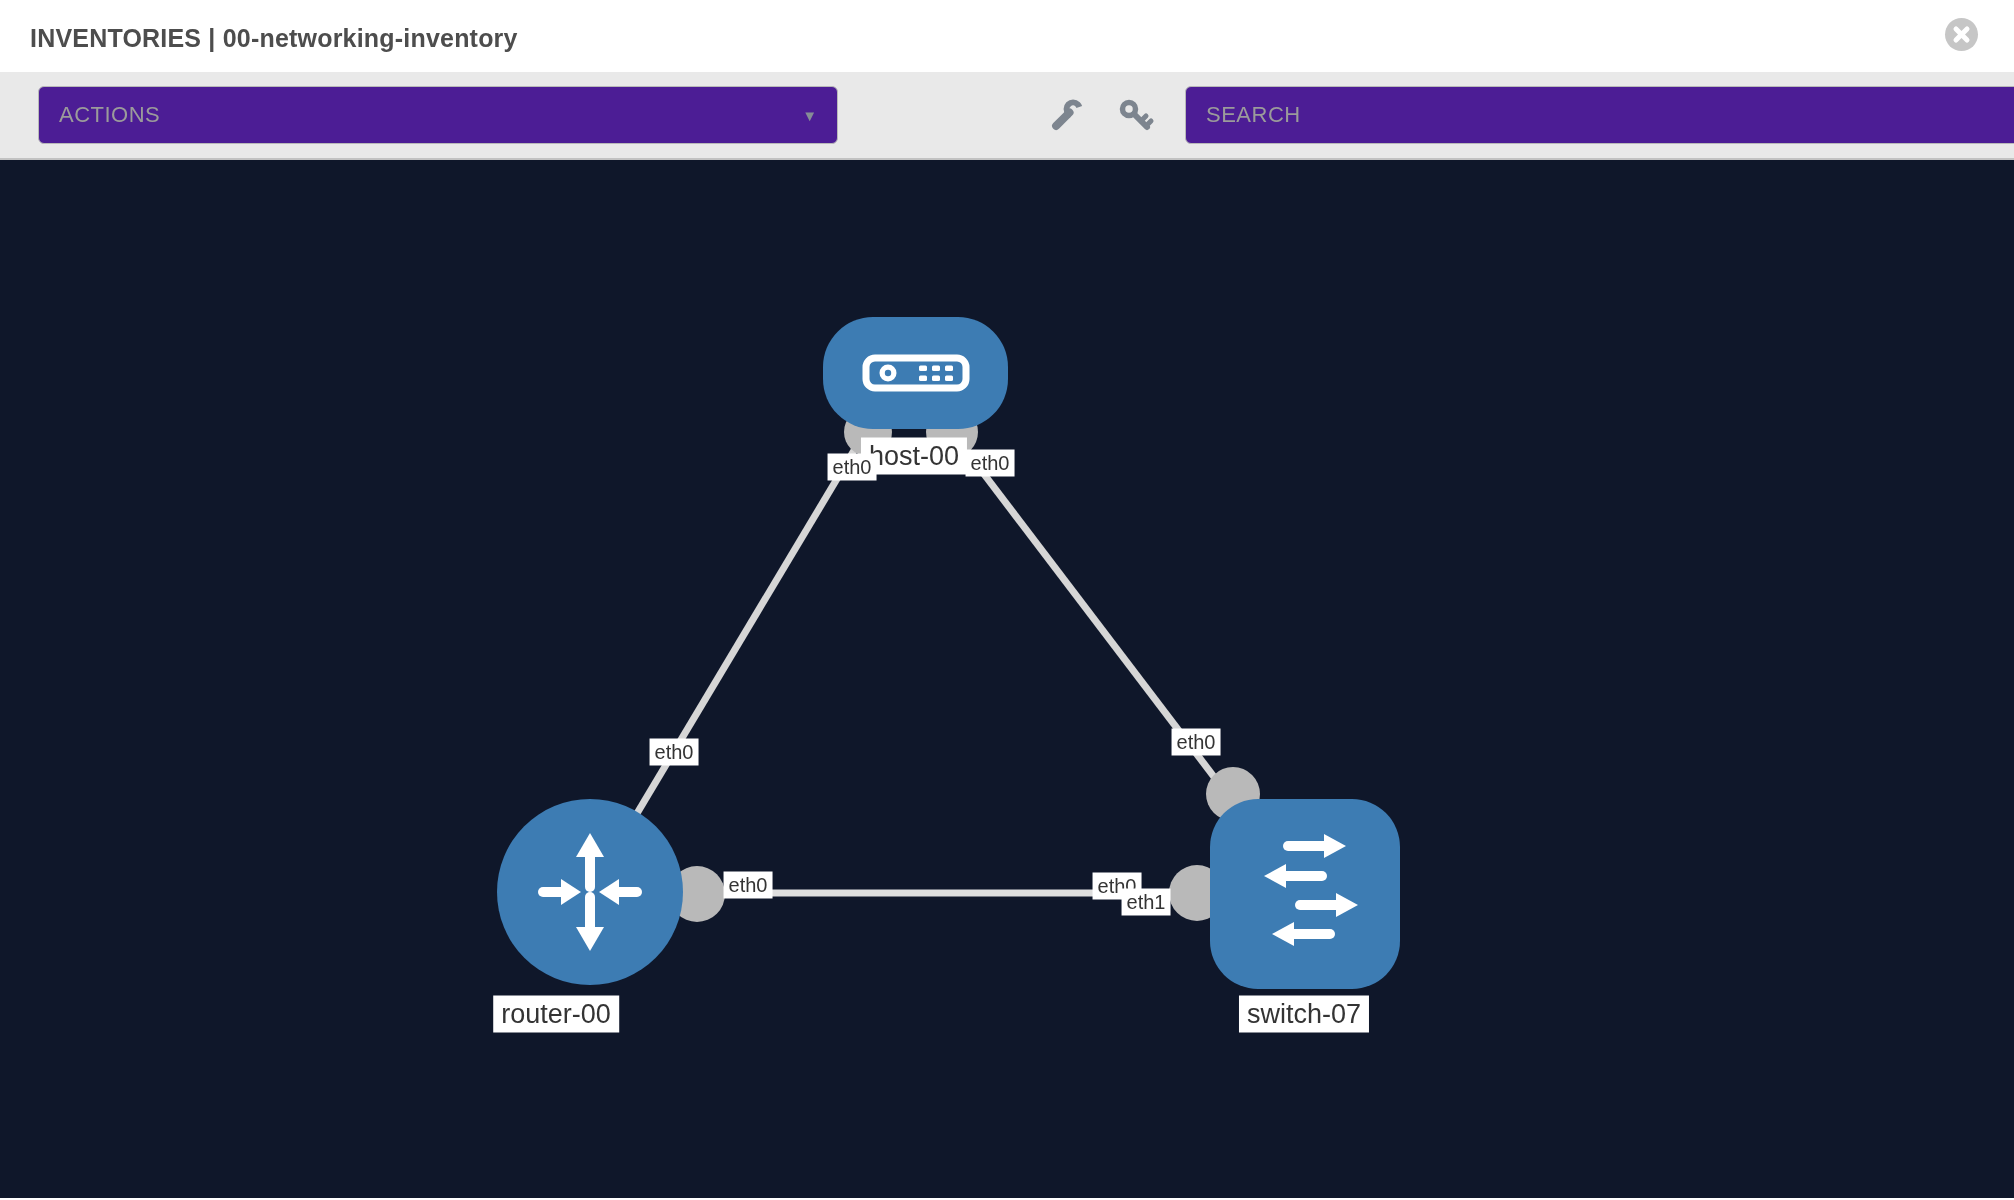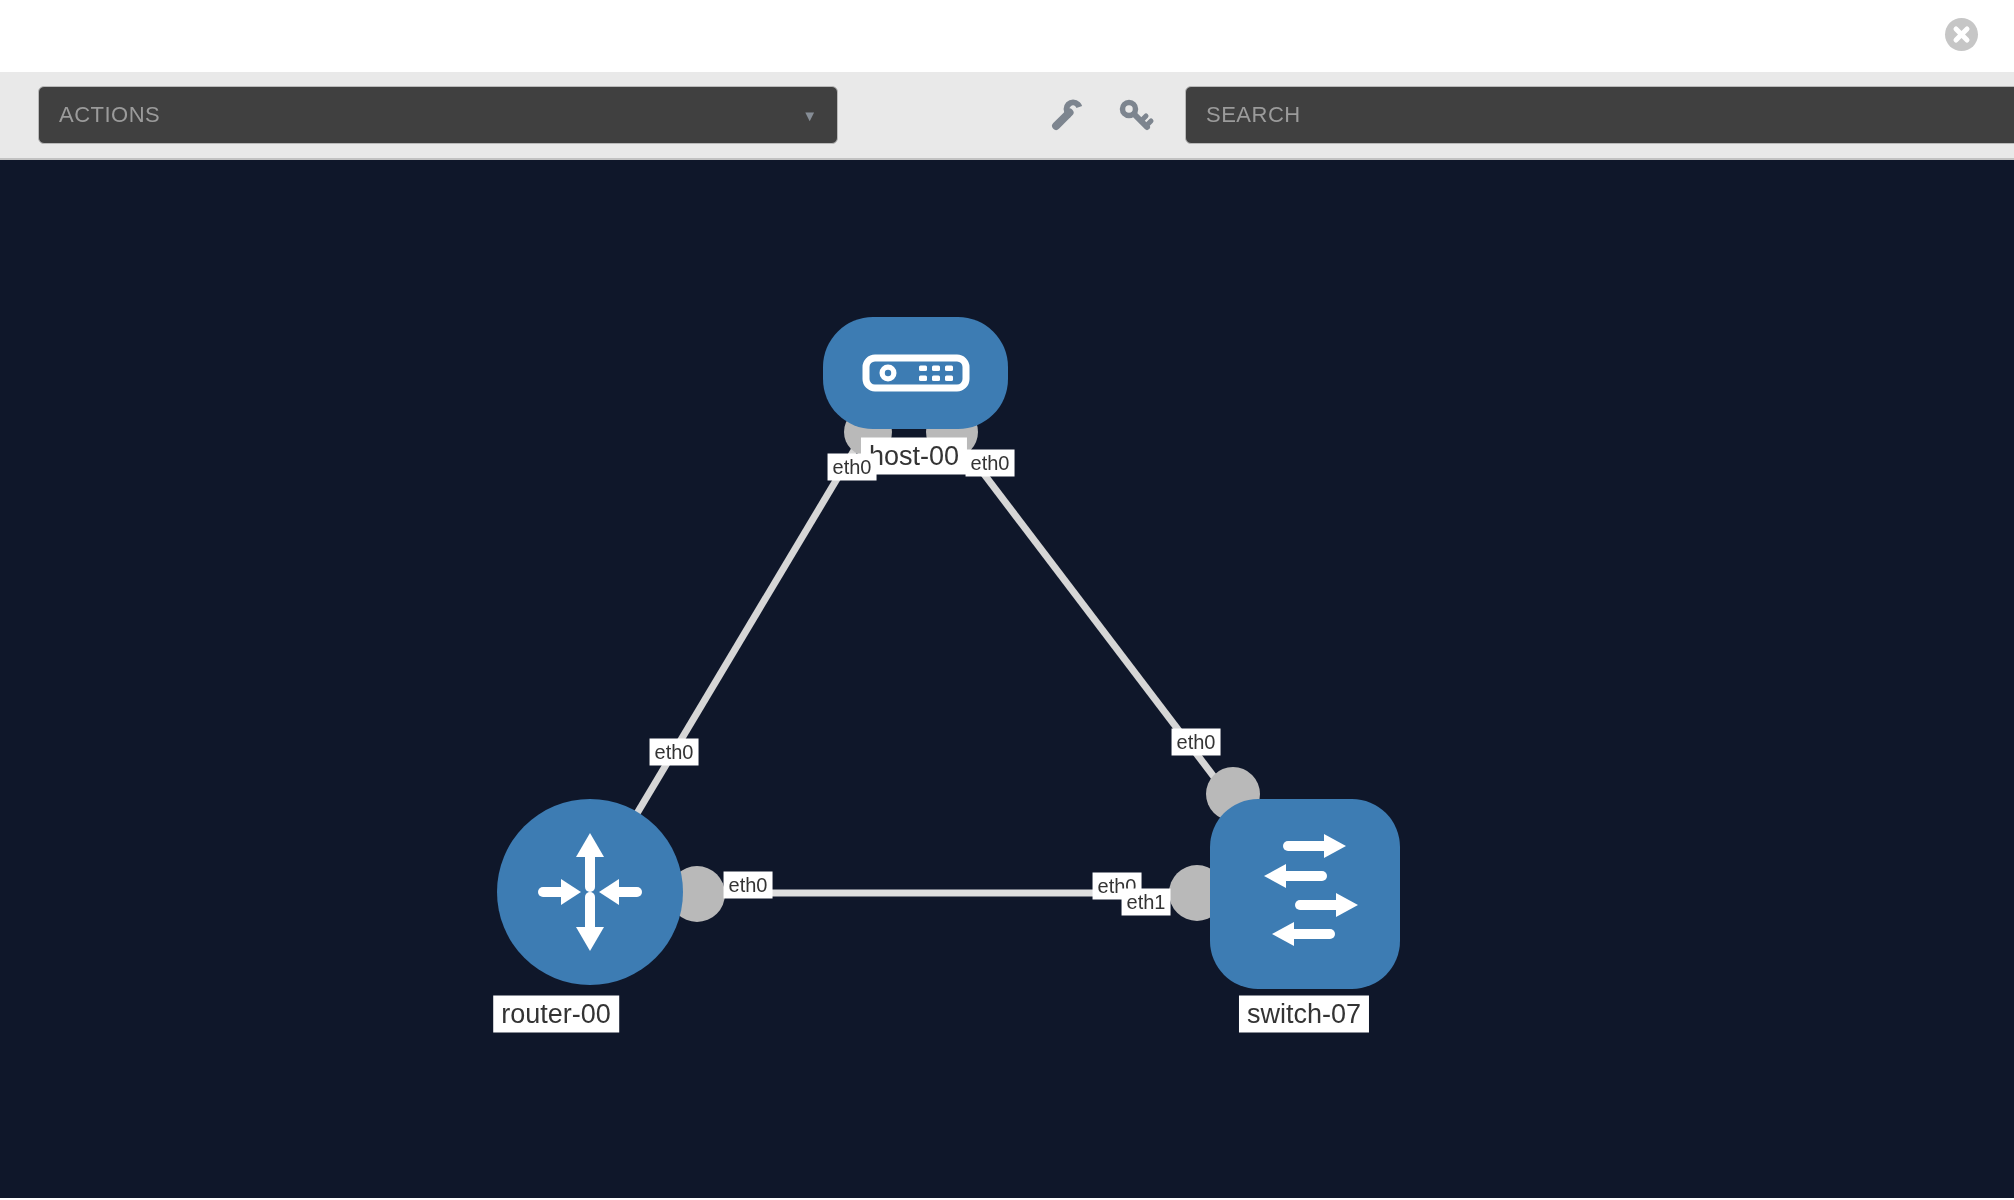--- a/index.html
+++ b/index.html
@@ -11,21 +11,21 @@
   .header-title { position: absolute; left: 30px; top: 0; height: 72px; line-height: 76px;
     font-size: 25px; font-weight: bold; color: #4d4d4d; letter-spacing: .2px; }
   .header-title span { font-weight: bold; }
   .close-btn { position: absolute; right: 36px; top: 18px; width: 33px; height: 33px;
     border-radius: 50%; background: #c6c6c6; cursor: pointer;
     display: flex; align-items: center; justify-content: center; }
 
   
   .toolbar { position: relative; width: 2014px; height: 88px; background: #e9e9e9;
     border-bottom: 2px solid #c2c2c2; }
-  .select-box { position: absolute; top: 14px; height: 58px; background: #404040;
+  .select-box { position: absolute; top: 14px; height: 58px; background: #4c1d95;
     border: 1px solid #b9b9b9; border-radius: 6px; display: flex; align-items: center;
     padding: 0 20px; cursor: pointer; }
   .select-box .ph { font-size: 22px; color: #9b9b9b; letter-spacing: .5px; flex: 1; }
   .select-box .chev { font-size: 15px; color: #868d96; margin-left: 12px; }
   .actions-box { left: 38px; width: 800px; }
   .search-box { left: 1185px; width: 926px; }
   .tool-icon { position: absolute; top: 24px; width: 40px; height: 40px; cursor: pointer; }
   .wrench-pos { left: 1046px; }
   .key-pos { left: 1116px; }
 
@@ -41,20 +41,21 @@
 
   .chip { position: absolute; background: #ffffff; color: #343434; white-space: nowrap;
     transform: translate(-50%, -50%); z-index: 3; }
   .node-label { font-size: 27px; padding: 3px 8px; }
   .if-label { font-size: 20px; padding: 2px 5px; text-align: center; }
 </style>
 </head>
 <body>
 
 <div class="header">
+  <div class="header-title"><span>INVENTORIES</span><span> | </span><span>00-networking-inventory</span></div>
   <div class="close-btn">
     <svg width="33" height="33" viewBox="0 0 33 33">
       <line x1="11" y1="11" x2="22" y2="22" stroke="#ffffff" stroke-width="5" stroke-linecap="round"></line>
       <line x1="22" y1="11" x2="11" y2="22" stroke="#ffffff" stroke-width="5" stroke-linecap="round"></line>
     </svg>
   </div>
 </div>
 
 <div class="toolbar">
   <div class="select-box actions-box">

